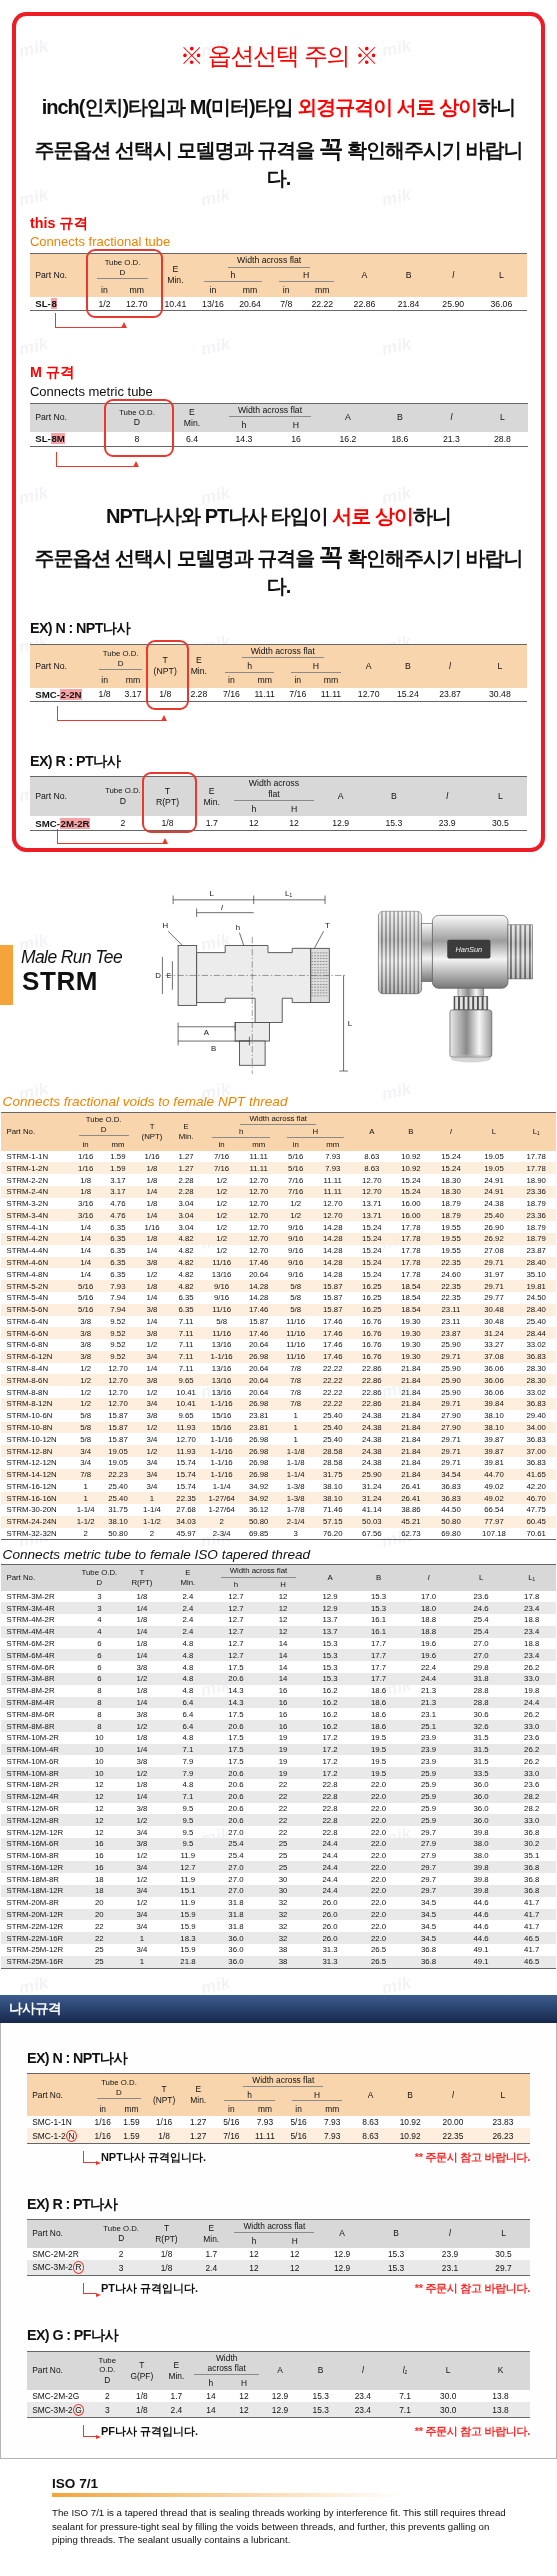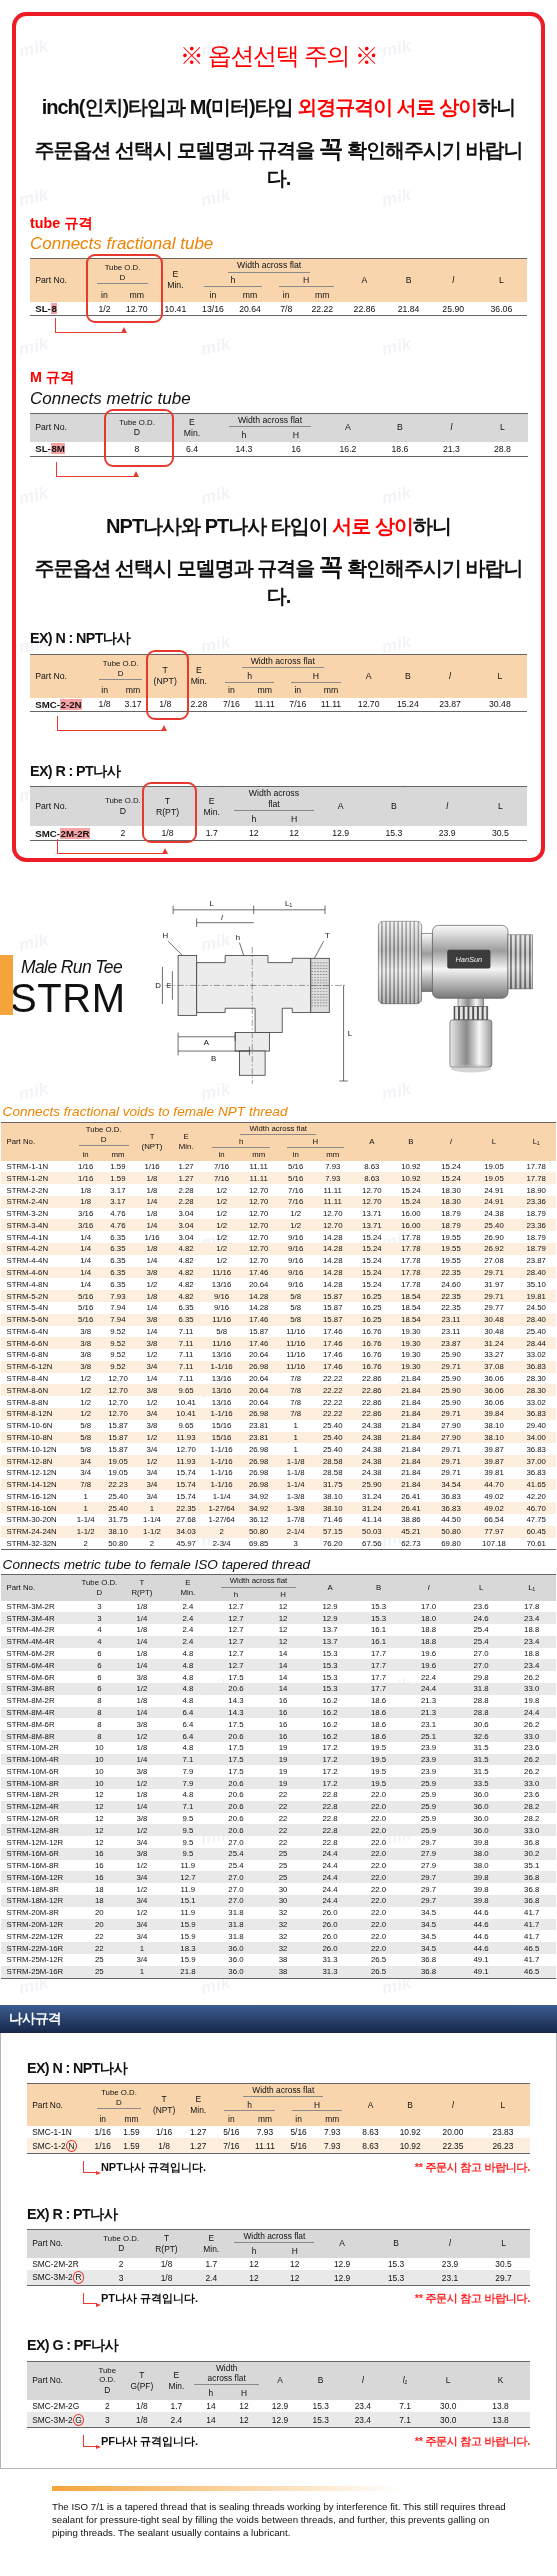--- a/index.html
+++ b/index.html
@@ -8,21 +8,21 @@
   .wm-layer span{position:absolute;font-style:italic;font-weight:bold;font-size:17px;color:#8fa0bf;opacity:.12;transform:rotate(-12deg);}
   .content{position:relative;z-index:1;}
 
   
   .warnbox{margin:11.7px;border:4.5px solid #ee1c25;border-radius:14.3px;padding:6.5px 14.3px 17px 14.3px;background:transparent;}
   .warn-title{text-align:center;color:#f00;font-weight:normal;font-size:24px;margin:18px 0 22px 0;letter-spacing:-1.3px;}
   .warn-line{text-align:center;font-weight:bold;font-size:20px;letter-spacing:-1px;margin:10.4px 0;}
   .warn-line .red{color:#f00;}
   .warn-line .em{font-size:24.6px;}
   .spec-head{font-weight:bold;font-size:14.3px;color:#f00;margin:22px 0 1.3px 0;}
-  .conn-sub{font-style:italic;font-size:17px;margin:0 0 3.9px 0;}
+  .conn-sub{font-size:13px;margin:0 0 3.9px 0;}
   .conn-sub.orange{color:#f08300;}
 
   
   table.tbl{border-collapse:collapse;table-layout:fixed;width:100%;font-size:8px;border-top:1.9px double #666;border-bottom:1.3px solid #666;}
   table.tbl th,table.tbl td{text-align:center;vertical-align:middle;padding:1.3px 0.6px;font-weight:normal;}
   table.tbl thead th{line-height:1.25;}
   table.tbl.orange thead{background:#f8d5ad;}
   table.tbl.gray thead{background:#d8d8d8;}
   table.tbl.orange tbody tr:nth-child(even){background:#fdeedd;}
   table.tbl.gray tbody tr:nth-child(even){background:#e9e9e9;}
@@ -41,21 +41,21 @@
   .hook{position:absolute;border-left:1.9px solid #e8392f;border-bottom:1.9px solid #e8392f;pointer-events:none;}
   .hook i{position:absolute;right:-3.9px;bottom:-1.3px;width:0;height:0;border-left:3.9px solid transparent;border-right:3.9px solid transparent;border-bottom:6.5px solid #e8392f;}
   .ex-gap{height:30px;}
   .ex-head{font-weight:bold;font-size:14.3px;letter-spacing:-0.6px;margin:19.4px 0 5.2px 0;}
 
   
   .product{display:flex;align-items:flex-start;padding:23px 3.9px 5.2px 0;min-height:194px;}
   .pr-label{width:141px;padding-top:60px;position:relative;flex:none;}
   .pr-bar{position:absolute;left:0;top:58px;width:13px;height:60px;background:#f5a43b;}
   .pr-type{font-style:italic;font-size:17.5px;letter-spacing:-0.6px;margin-left:21px;}
-  .pr-code{font-weight:normal;font-size:40px;letter-spacing:0.6px;margin-left:10px;line-height:1.0;}
+  .pr-code{font-weight:bold;font-size:26px;letter-spacing:0.6px;margin-left:22px;line-height:1.0;}
   .pr-diagram{flex:none;width:214px;}
   .pr-photo{flex:1;display:flex;justify-content:center;text-align:right;}
 
   
   .bigtbl-sec{padding:0 1.3px;margin-top:6.5px;}
   .bigtbl-title{font-style:italic;font-size:13.6px;margin:6.5px 0 2.6px 1.3px;}
   .bigtbl-title.orange{color:#f08300;}
   .big tbody td{padding:1.4px 0.6px;font-size:7.8px;}
   .big thead th{font-size:7.8px;padding:1px 0.6px;}
 
@@ -130,21 +130,21 @@
     <span style="left: 201px; top: 2423px;">mik</span>
     <span style="left: 382px; top: 2423px;">mik</span>
   </div>
 <div class="content">
 
 <div class="warnbox">
   <div class="warn-title">※ 옵션선택 주의 ※</div>
   <div class="warn-line"><span>inch(인치)타입과 M(미터)타입 </span><span class="red">외경규격이 서로 상이</span><span>하니</span></div>
   <div class="warn-line"><span>주문옵션 선택시 모델명과 규격을 </span><span class="em">꼭</span><span> 확인해주시기 바랍니다.</span></div>
 
-  <div class="spec-head">tube 규격</div>
+  <div class="spec-head">this 규격</div>
   <div class="conn-sub orange">Connects fractional tube</div>
   <div class="ex-wrap">
     <table class="tbl orange">
       <colgroup>
             <col style="width:60px">
             <col style="width:28.5px">
             <col style="width:36px">
             <col style="width:41px">
             <col style="width:34px">
             <col style="width:40px">
@@ -1825,19 +1825,20 @@
   <div class="anno">
         <span class="hook2">
           <i></i>
         </span>
         <span>PF나사 규격입니다.</span>
         <span class="order-note">** 주문시 참고 바랍니다.</span>
       </div>
 </div>
 
 <div class="iso">
+  <div class="iso-h">ISO 7/1</div>
   <div class="iso-bar"></div>
   <p>The ISO 7/1 is a tapered thread that is sealing threads working by interference fit. This still requires thread sealant for pressure-tight seal by filling the voids between threads, and further, this prevents galling on piping threads. The sealant usually contains a lubricant.</p>
 
 </div>
 
 </div>
 
 
 </body></html>

